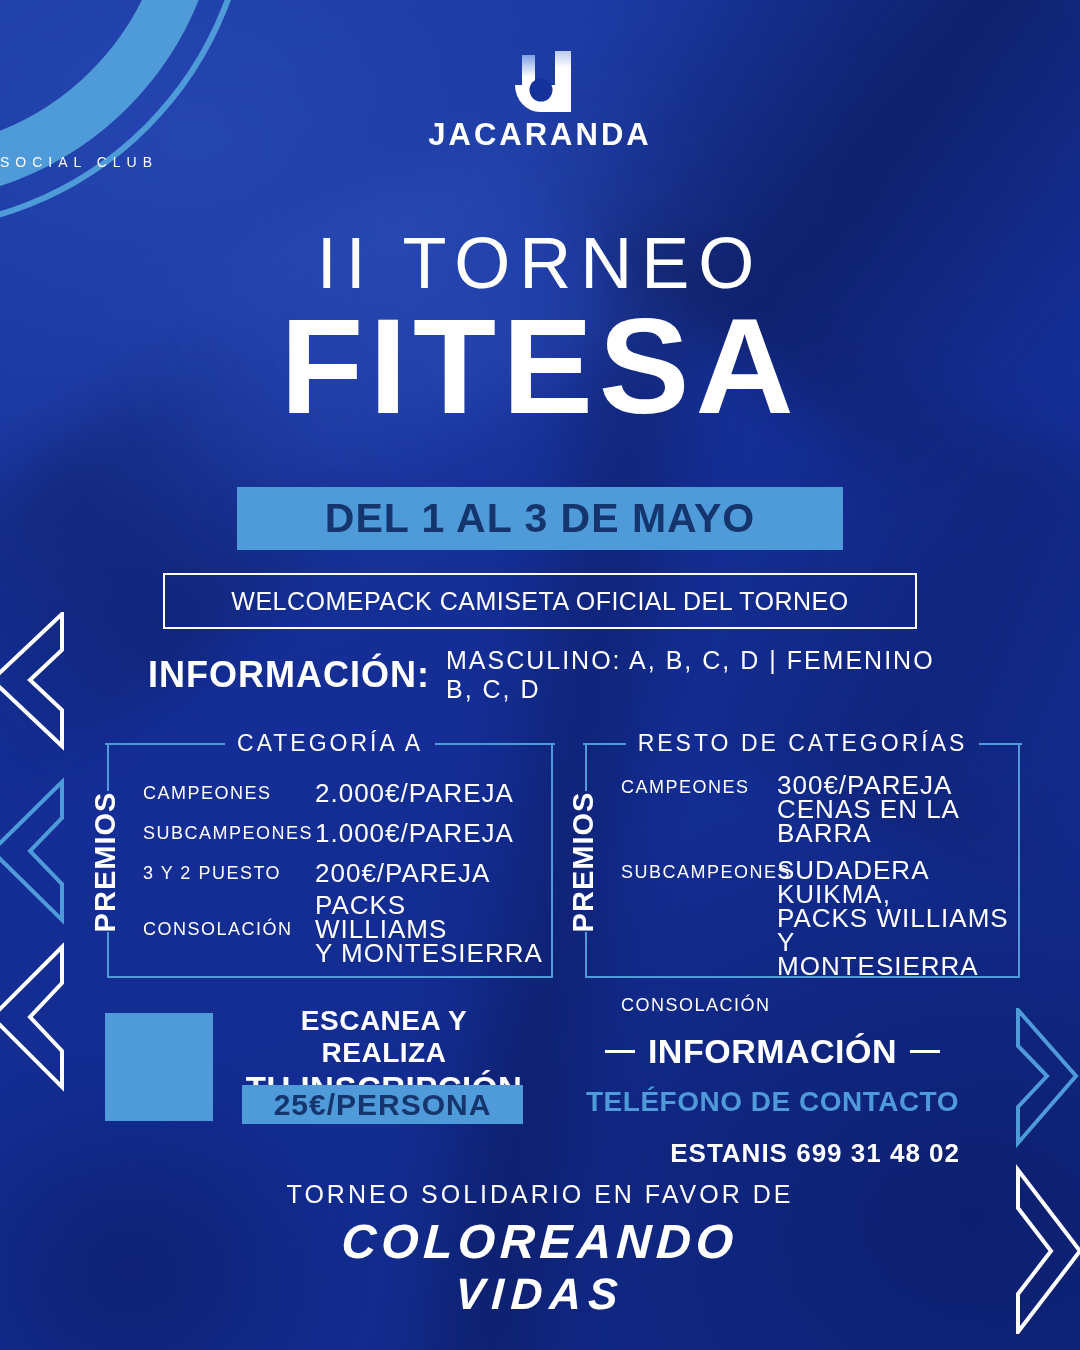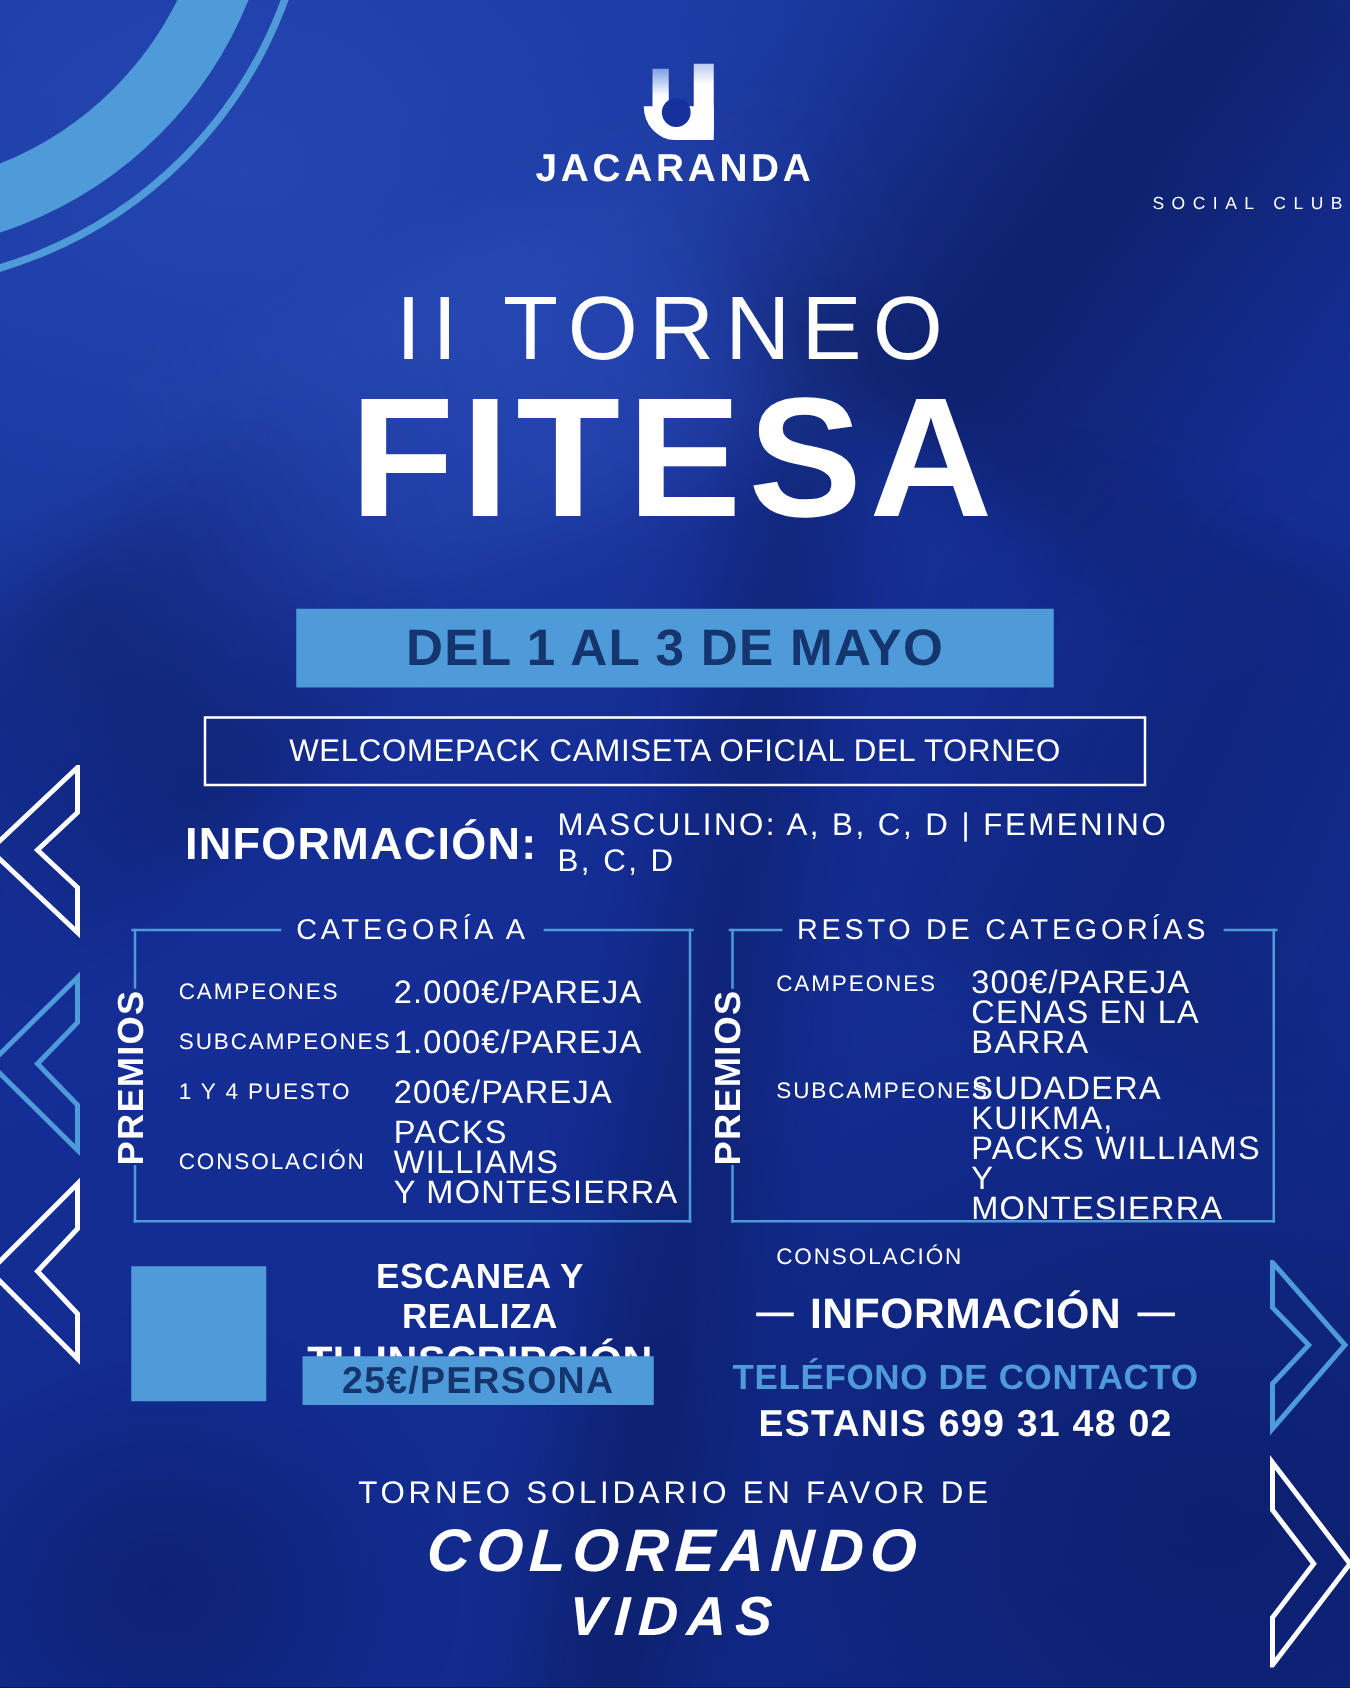--- a/index.html
+++ b/index.html
@@ -22,21 +22,21 @@
     background:linear-gradient(90deg,transparent,rgba(3,8,44,.28),transparent);}
   .fold4{left:-80px;top:1080px;width:420px;height:380px;
     background:radial-gradient(closest-side,rgba(3,8,44,.30),transparent);}
   .fold5{left:700px;top:420px;width:500px;height:420px;transform:rotate(24deg);
     background:linear-gradient(90deg,transparent,rgba(6,14,60,.26),transparent);}
   .fold6{left:120px;top:180px;width:620px;height:240px;transform:rotate(-22deg);
     background:linear-gradient(90deg,transparent,rgba(90,130,240,.14),transparent);}
 
   
   .brand-name{left:0;right:0;top:117px;text-align:center;font-size:31px;font-weight:700;letter-spacing:3px;}
-  .brand-tagline{left:0;right:0;top:154px;text-align:right;font-size:14px;font-weight:400;letter-spacing:6px;}
+  .brand-tagline{left:0;right:0;top:154px;text-align:left;font-size:14px;font-weight:400;letter-spacing:6px;}
 
   .title-edition{left:0;right:0;top:222px;text-align:center;font-size:72px;font-weight:400;letter-spacing:9px;}
   .title-name{left:0;right:0;top:288px;text-align:center;font-size:136px;font-weight:700;letter-spacing:6px;}
 
   .date-banner{left:237px;top:487px;width:606px;height:63px;background:var(--accent);
     display:flex;align-items:center;justify-content:center;font-size:41px;font-weight:700;
     letter-spacing:1px;color:var(--navy);}
   .welcomepack{left:163px;top:573px;width:754px;height:56px;border:2px solid #fff;box-sizing:border-box;
     display:flex;align-items:center;justify-content:center;font-size:25px;font-weight:400;letter-spacing:.5px;}
 
@@ -67,21 +67,21 @@
   .insc{left:238px;top:1005px;width:292px;text-align:center;}
   .insc-1{font-size:28px;font-weight:800;letter-spacing:.5px;}
   .insc-2{font-size:33px;font-weight:800;letter-spacing:.5px;margin-top:1px;}
   .price{left:242px;top:1085px;width:281px;height:39px;background:var(--accent);color:var(--navy);
     display:flex;align-items:center;justify-content:center;font-size:30px;font-weight:700;letter-spacing:1px;}
   .info{left:585px;top:1008px;width:375px;text-align:center;}
   .info-title-row{display:flex;align-items:center;justify-content:center;gap:13px;margin-top:24px;}
   .dash{width:30px;height:3px;background:#fff;}
   .info-title{font-size:34px;font-weight:800;letter-spacing:.5px;}
   .info-sub{margin-top:15px;font-size:28px;font-weight:700;letter-spacing:.5px;color:var(--accent);}
-  .info-contact{margin-top:5px;font-size:30px;font-weight:700;letter-spacing:1px;}
+  .info-contact{margin-top:20px;font-size:26px;font-weight:700;letter-spacing:1px;text-align:right;}
 
   
   .charity{left:0;right:0;top:1180px;text-align:center;}
   .charity-intro{font-size:25px;font-weight:400;letter-spacing:3px;}
   .charity-1{margin-top:5px;font-size:48px;font-weight:700;font-style:italic;letter-spacing:5px;transform:skewX(-3deg);}
   .charity-2{margin-top:0px;font-size:44px;font-weight:700;font-style:italic;letter-spacing:7px;transform:skewX(-3deg);}
 
   :root,.poster{--accent:#4F9AD8;--navy:#15356F;}
 </style>
 </head>
@@ -154,21 +154,21 @@
     <div class="b-right"></div>
     <div class="b-bottom"></div>
     <div class="b-left-top"></div>
     <div class="b-left-bottom"></div>
     <div class="premios">PREMIOS</div>
     <div class="rows rows-a">
       <div class="rlabel">CAMPEONES</div>
       <div class="rvalue">2.000€/PAREJA</div>
       <div class="rlabel">SUBCAMPEONES</div>
       <div class="rvalue">1.000€/PAREJA</div>
-      <div class="rlabel">1 Y 4 PUESTO</div>
+      <div class="rlabel">3 Y 2 PUESTO</div>
       <div class="rvalue">200€/PAREJA</div>
       <div class="rlabel">CONSOLACIÓN</div>
       <div class="rvalue">PACKS WILLIAMS
 Y MONTESIERRA</div>
     </div>
   </section>
 
   <section class="abs pbox" style="left:585px;top:743px;width:435px;height:235px">
     <div class="title-row">
       <div class="tline"></div>

